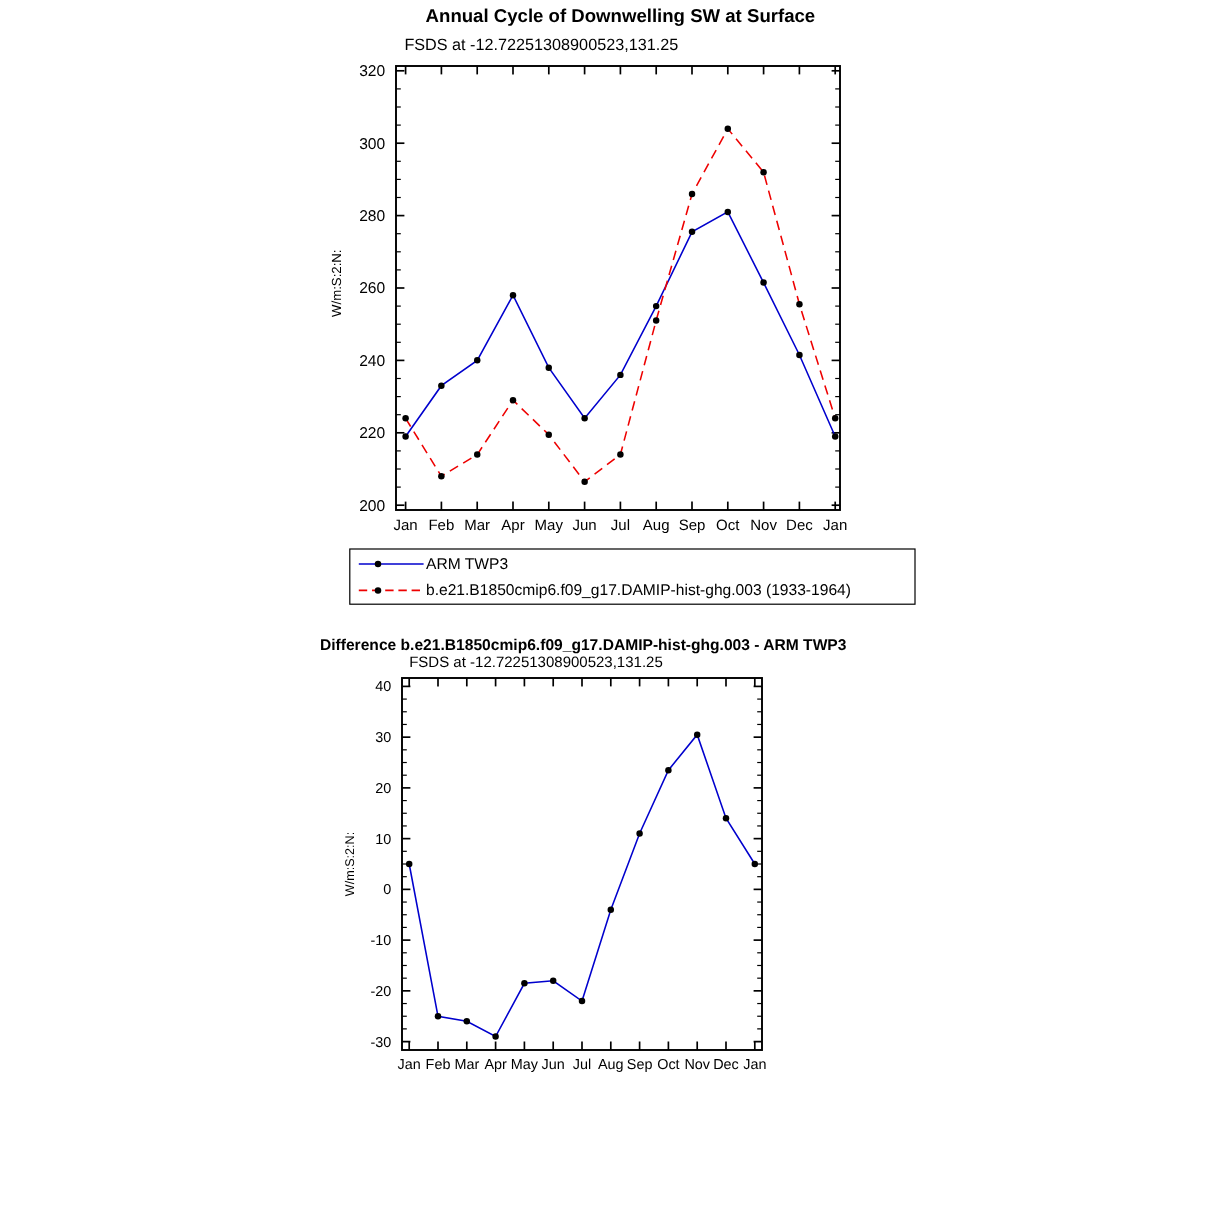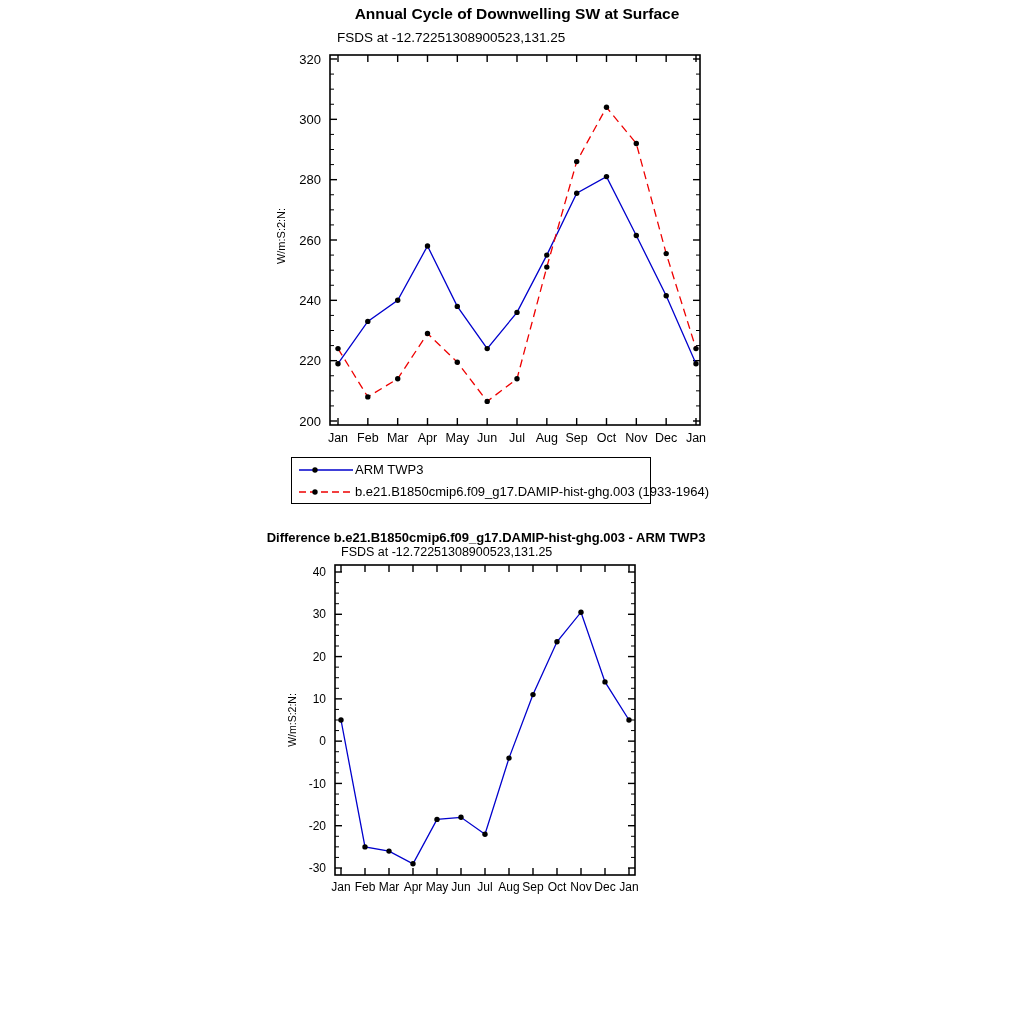--- a/index.html
+++ b/index.html
@@ -19,21 +19,21 @@
   }
   .subtitle1 { position:absolute; top:30px; left:337px; font-size:13.5px; white-space:nowrap; }
   .ylabel {
     position:absolute; transform:translate(-50%,-50%) rotate(-90deg);
     white-space:nowrap;
   }
   .ylabel1 { left:281px; top:236px; font-size:11px; }
   .ylabel2 { left:292px; top:720px; font-size:10.5px; }
 
   .legend {
-    position:absolute; left:291px; top:457px; width:360px; height:47px;
+    position:absolute; left:291px; top:457px; width:472px; height:47px;
     border:1px solid #000; background:#fff;
     display:flex; flex-direction:column; justify-content:center; padding-left:5px;
   }
   .legend-row { display:flex; align-items:center; height:22px; }
   .legend-sample { flex:0 0 auto; }
   .legend-label { font-size:13px; white-space:nowrap; }
 
   .title2 {
     position:absolute; top:530px; left:0; width:972px;
     text-align:center; font-size:13px; font-weight:bold; white-space:nowrap;

